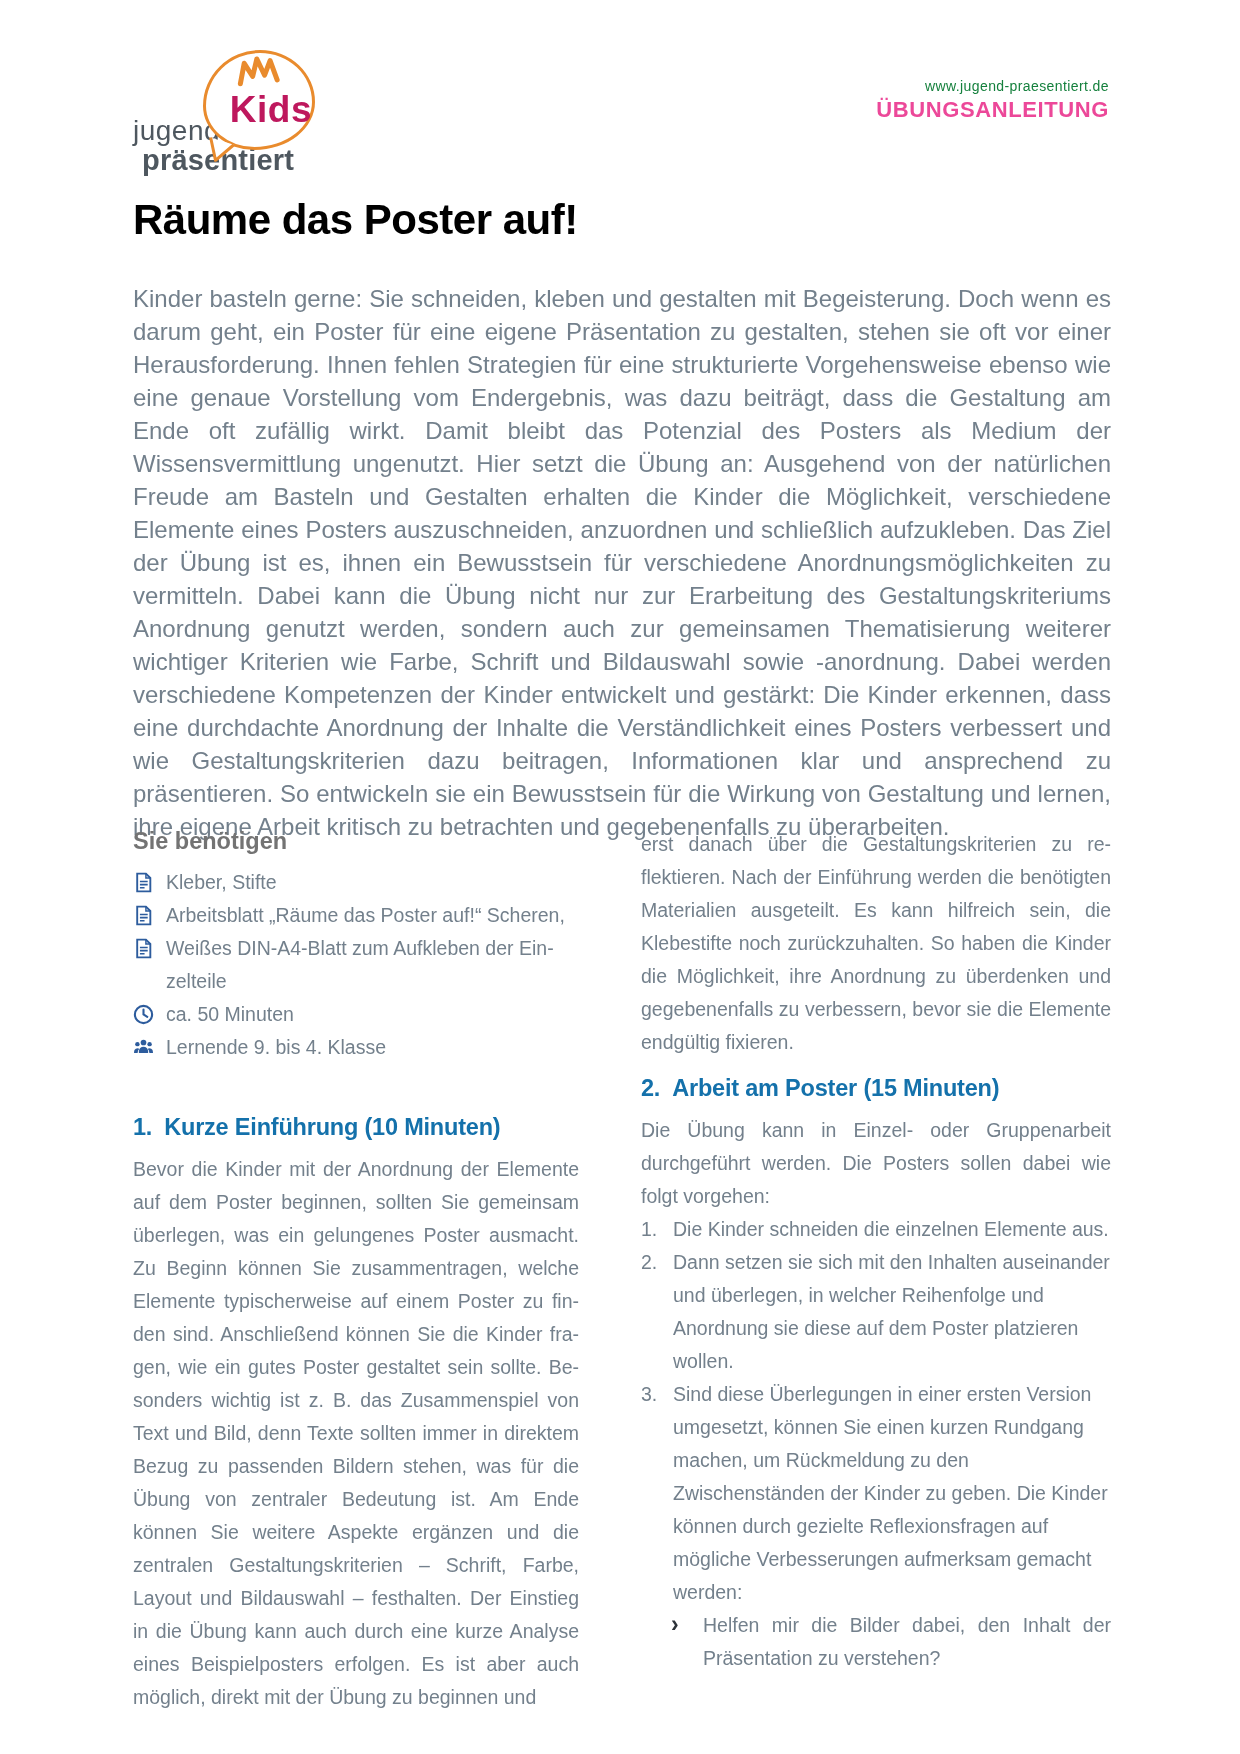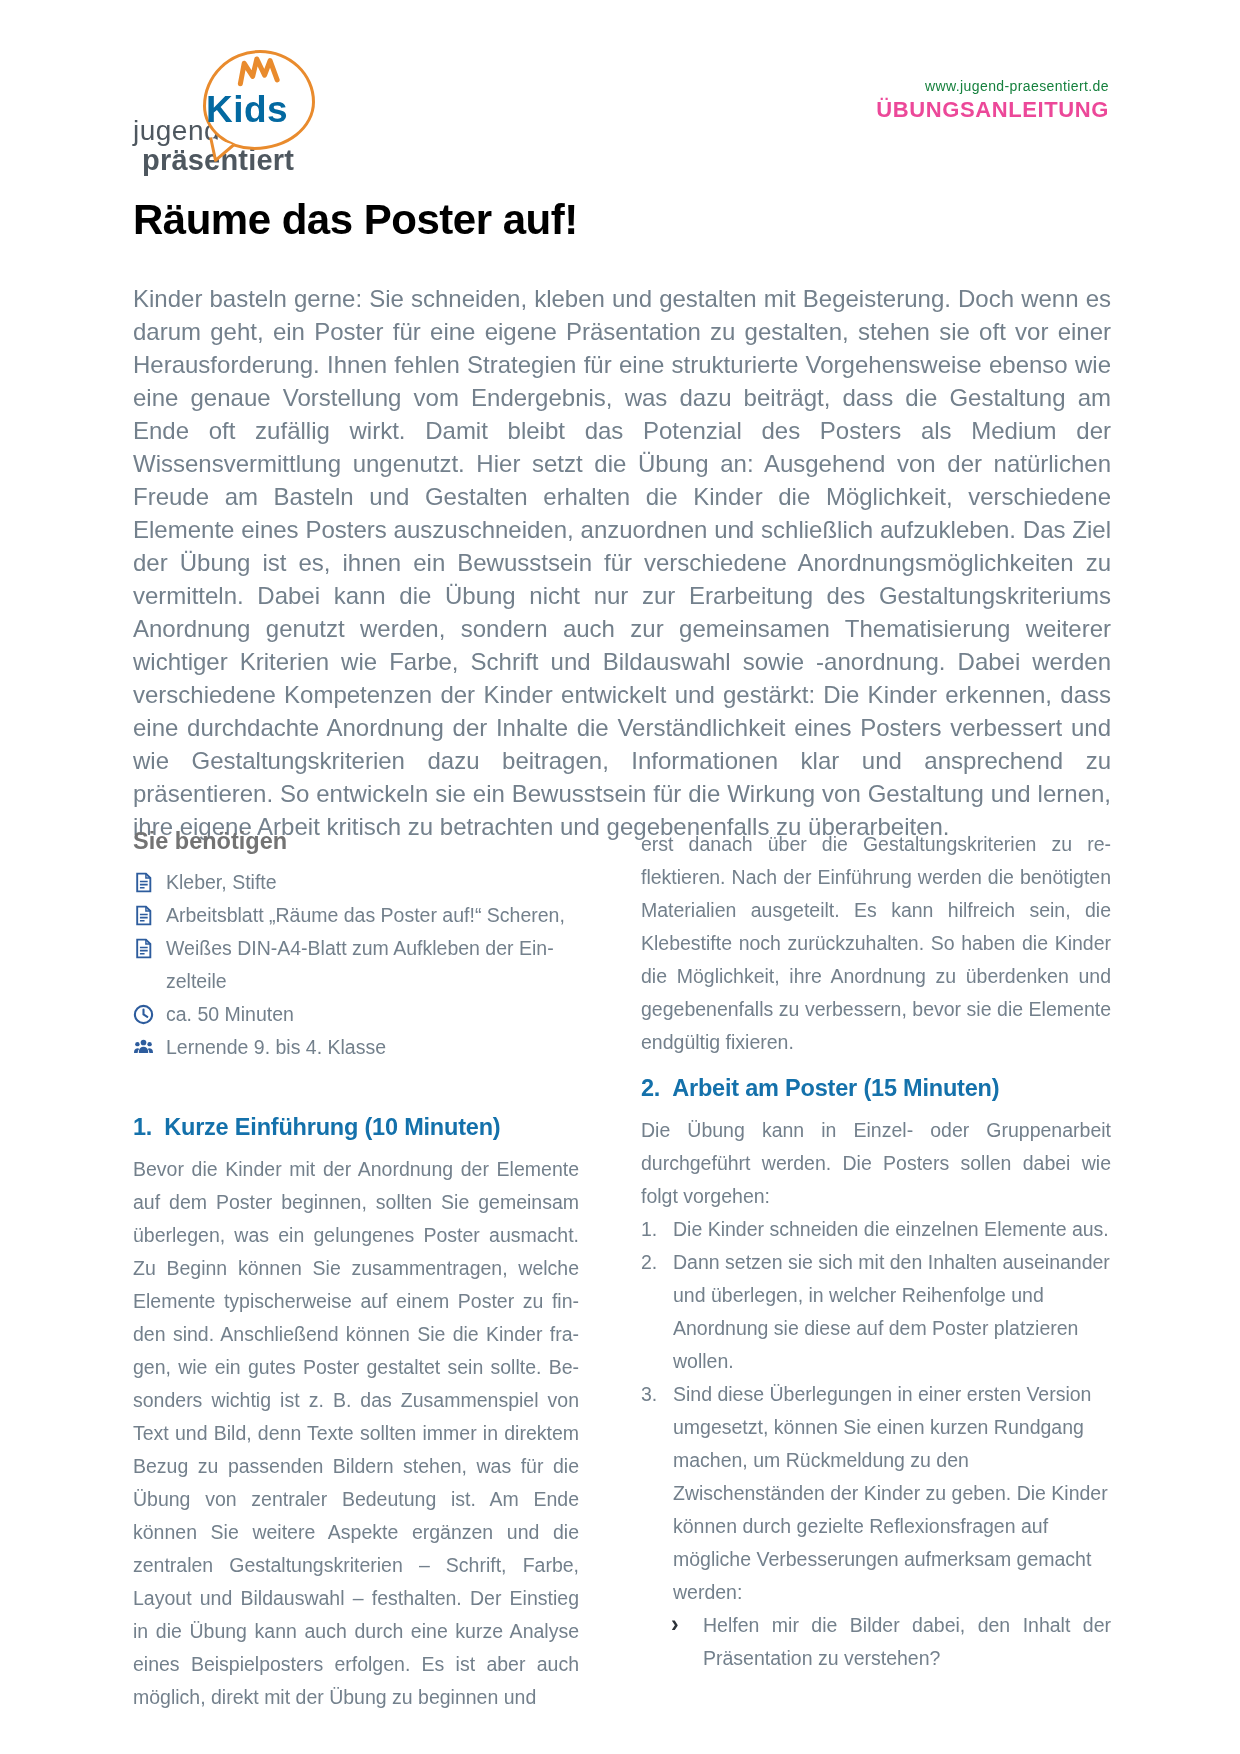--- a/index.html
+++ b/index.html
@@ -14,22 +14,22 @@
   .logo-words { position:absolute; left:0; top:66px; color:#4e575f; line-height:1.04; white-space:nowrap; }
   .logo-jugend { font-size:28px; font-weight:400; letter-spacing:.5px; }
   .logo-praesentiert { font-size:29px; font-weight:700; margin-left:9px; letter-spacing:.2px; }
   .bubble {
     position:absolute; left:70px; top:0; width:106px; height:94px;
     border:3px solid #e98b2d; background:#fff;
     border-radius:51% 49% 54% 46% / 56% 52% 48% 44%;
   }
   .bubble .crown { position:absolute; left:28px; top:2px; transform:rotate(-6deg); }
   .kids-label {
-    position:absolute; left:0; right:0; top:36px; text-align:left;
-    color:#0369a1; font-size:37px; font-weight:700; letter-spacing:.5px;
+    position:absolute; left:0; right:0; top:36px; text-align:right;
+    color:#be185d; font-size:37px; font-weight:700; letter-spacing:.5px;
   }
   .bubble .tail { position:absolute; left:0px; bottom:-17px; transform:rotate(8deg); }
 
   .header-right { position:absolute; right:131px; top:78px; text-align:right; }
   .website-url { color:#15803d; font-size:14px; letter-spacing:.4px; }
   .doc-type { color:#ec4899; font-size:22px; font-weight:700; letter-spacing:.6px; margin-top:3px; }
 
   
   .page-title {
     position:absolute; left:133px; top:196px; margin:0;

